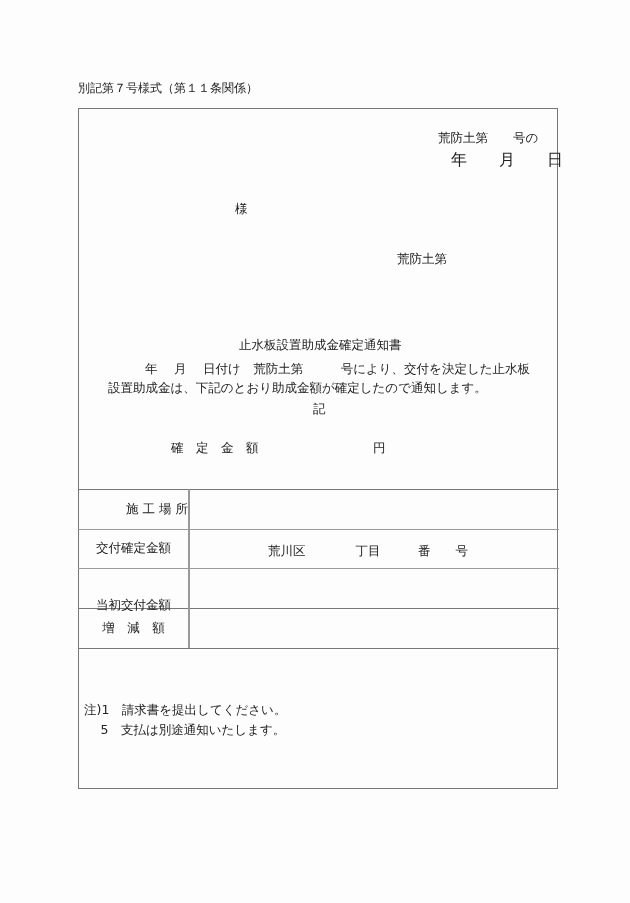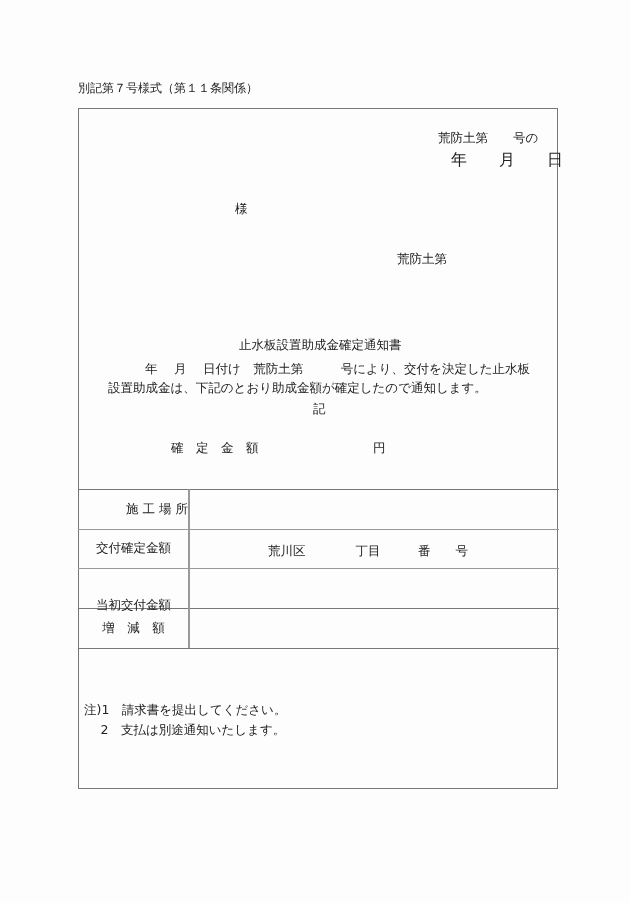--- a/index.html
+++ b/index.html
@@ -52,13 +52,13 @@
 <div class="cell-label" style="top:542px;">交付確定金額</div>
 <div class="abs" style="left:195px; top:542px;"></div>
 
 <div class="cell-label" style="top:582px;margin-top:17px;">当初交付金額</div>
 <div class="abs" style="left:195px; top:582px;"></div>
 
 <div class="cell-label" style="top:622px;">増　減　額</div>
 <div class="abs" style="left:195px; top:622px;"></div>
 
 <div class="abs" style="left:84px; top:704px; font-size:12.5px;text-align:right;">注)1　請求書を提出してください。</div>
-<div class="abs" style="left:84px; top:724px; font-size:12.5px;">　 2　支払は別途通知いたします。</div>
+<div class="abs" style="left:84px; top:724px; font-size:12.5px;">　 5　支払は別途通知いたします。</div>
 
 </body></html>

